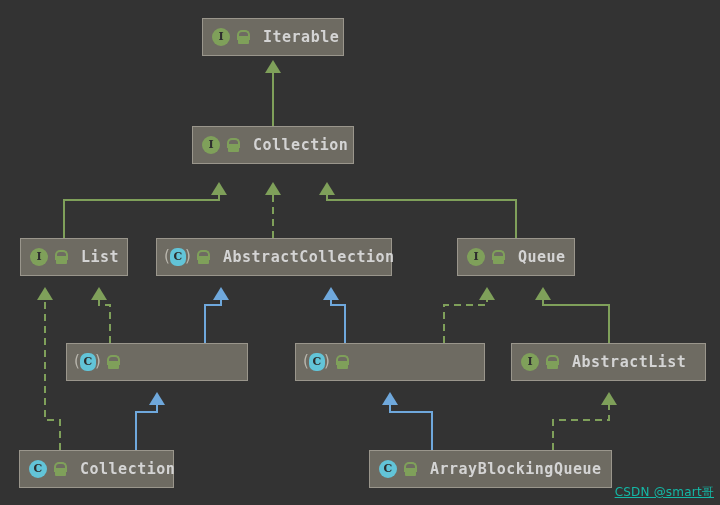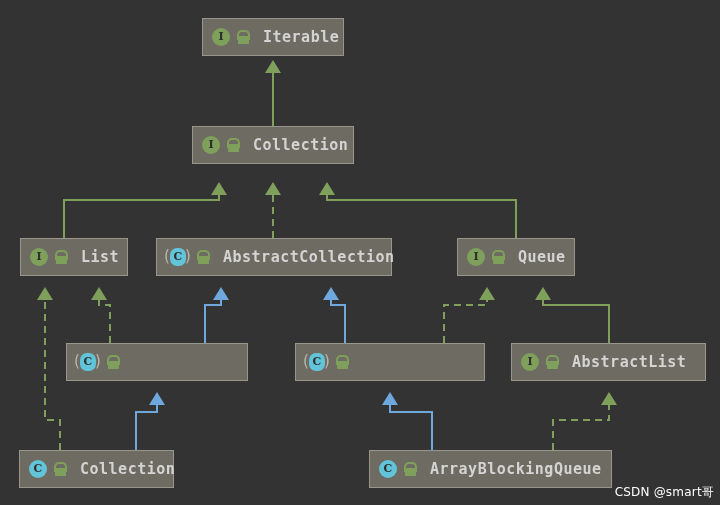--- a/index.html
+++ b/index.html
@@ -134,23 +134,24 @@
     font-size: 15px;
     color: #d4d4d4;
     letter-spacing: 0.5px;
     font-weight: bold;
   }
   .watermark {
     position: absolute;
     right: 6px;
     bottom: 4px;
     font-size: 12px;
-    color: #ffffff;
+    color: #14b8a6;
     font-family: "DejaVu Sans", "Liberation Sans", sans-serif;
     letter-spacing: 0.2px;
+    text-decoration: underline;
   }
 </style>
 </head>
 <body>
 
 <div id="canvas">
 
   <svg id="edge-layer" width="720" height="505" viewBox="0 0 720 505">
       <polyline points="273,126 273,73" fill="none" stroke="#7fa05a" stroke-width="2" stroke-linecap="butt" stroke-linejoin="miter"></polyline>
       <polygon points="273,60 265,73 281,73" fill="#7fa05a"></polygon>

